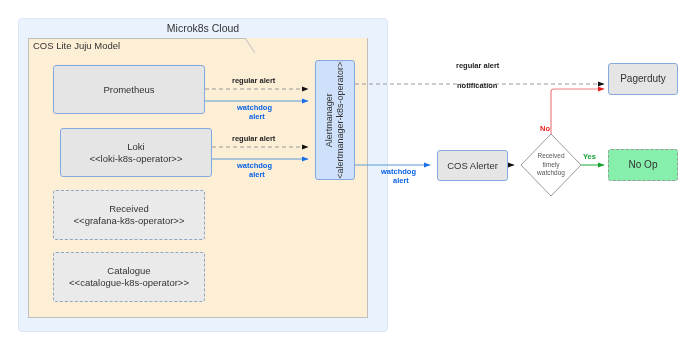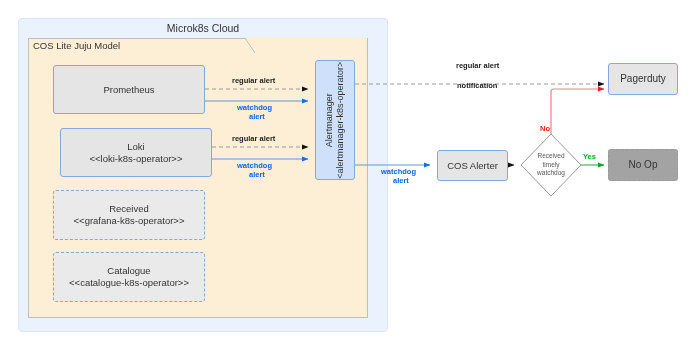--- a/index.html
+++ b/index.html
@@ -83,21 +83,21 @@
     background: #e5e5e5;
     border: 1px solid #86a9dd;
     border-radius: 3px;
   }
   .node-gray-dashed {
     background: #eaeaea;
     border: 1px dashed #8fa5c0;
     border-radius: 3px;
   }
   .node-white-dashed {
-    background: #a3a3a3;
+    background: #86efac;
     border: 1px dashed #999999;
     border-radius: 3px;
   }
   .node .l1 { display:block; }
   .node .l2 { display:block; }
 
   .vert-node {
     position: absolute;
     box-sizing: border-box;
     background: #cfe1fa;

